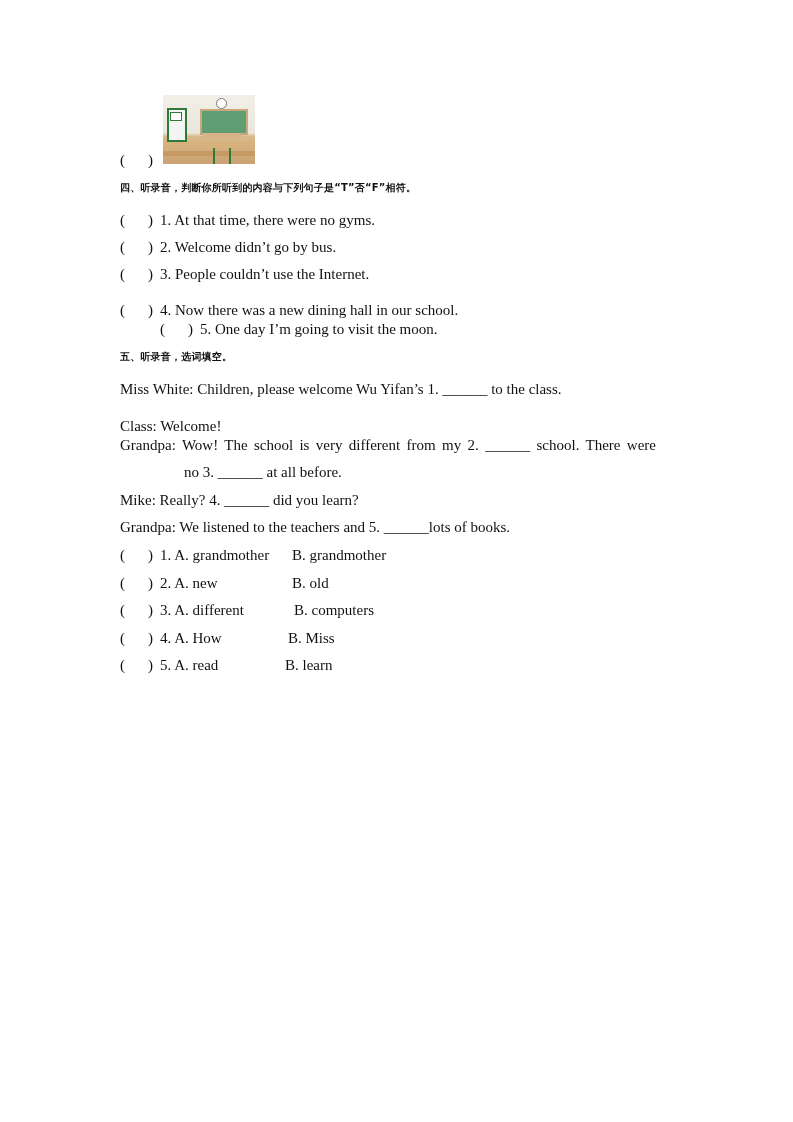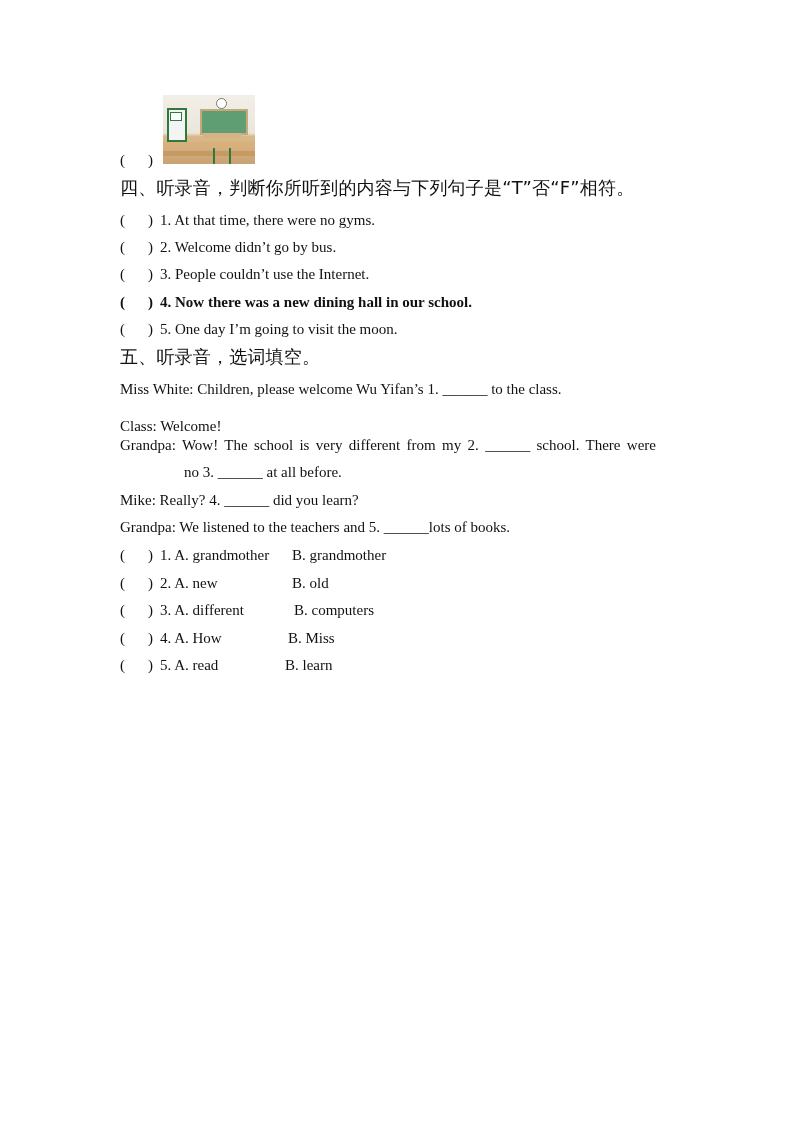--- a/index.html
+++ b/index.html
@@ -2,21 +2,21 @@
 <html><head>
   <meta charset="utf-8">
   <style>
     html, body { margin: 0; padding: 0; background: #ffffff; }
     body {
       width: 793px; height: 1122px; position: relative; overflow: hidden;
       font-family: "Liberation Serif", "DejaVu Serif", serif;
       color: #111;
     }
     .line { position: absolute; left: 120px; font-size: 15px; line-height: 20px; white-space: nowrap; }
-    .heading { font-family: "DejaVu Sans", "Liberation Sans", sans-serif; font-weight: normal; font-size: 18px; letter-spacing: 0.2px; }
+    .heading { font-family: "DejaVu Sans", "Liberation Sans", sans-serif; font-weight: bold; font-size: 10px; letter-spacing: 0.2px; }
     .paren { display: inline-block; width: 40px; }
     .paren .l { display: inline-block; width: 28px; }
     .optB { position: absolute; }
     .classroom {
       position: absolute; left: 163px; top: 95px; width: 92px; height: 69px;
       background: linear-gradient(#f2efe8 0%, #ebe6dc 55%, #d9b98a 60%, #caa274 100%);
       overflow: hidden;
     }
     .classroom .board { position: absolute; left: 37px; top: 14px; width: 44px; height: 22px; background: #5f9e73; border: 2px solid #c8a87a; }
     .classroom .door { position: absolute; left: 4px; top: 13px; width: 16px; height: 30px; border: 2px solid #2e7a3a; background: #f4f4f4; }
@@ -49,24 +49,24 @@
 
 <div class="line" style="top:210px;">
   <span class="paren"><span class="l">(</span><span>)</span></span><span>1.</span> <span>At that time, there were no gyms.</span>
 </div>
 <div class="line" style="top:237px;">
   <span class="paren"><span class="l">(</span><span>)</span></span><span>2.</span> <span>Welcome didn’t go by bus.</span>
 </div>
 <div class="line" style="top:264px;">
   <span class="paren"><span class="l">(</span><span>)</span></span><span>3.</span> <span>People couldn’t use the Internet.</span>
 </div>
-<div class="line" style="top:292px;font-weight:bold;">
+<div class="line" style="top:300px;">
   <span class="paren"><span class="l">(</span><span>)</span></span><span>4.</span> <span>Now there was a new dining hall in our school.</span>
 </div>
-<div class="line" style="top:319px;">
+<div class="line" style="top:319px;margin-left:40px;">
   <span class="paren"><span class="l">(</span><span>)</span></span><span>5.</span> <span>One day I’m going to visit the moon.</span>
 </div>
 
 <div class="line heading" style="top:347px;">五、听录音，选词填空。</div>
 
 <div class="line" style="top:379px;">Miss White: Children, please welcome Wu Yifan’s 1. ______ to the class.</div>
 <div class="line" style="top:416px;text-align:center;">Class: Welcome!</div>
 <div class="line" style="top:435px; word-spacing:2.6px;">Grandpa: Wow! The school is very different from my 2. ______ school. There were</div>
 <div class="line" style="top:462px; left:184px;">no 3. ______ at all before.</div>
 <div class="line" style="top:490px;">Mike: Really? 4. ______ did you learn?</div>

